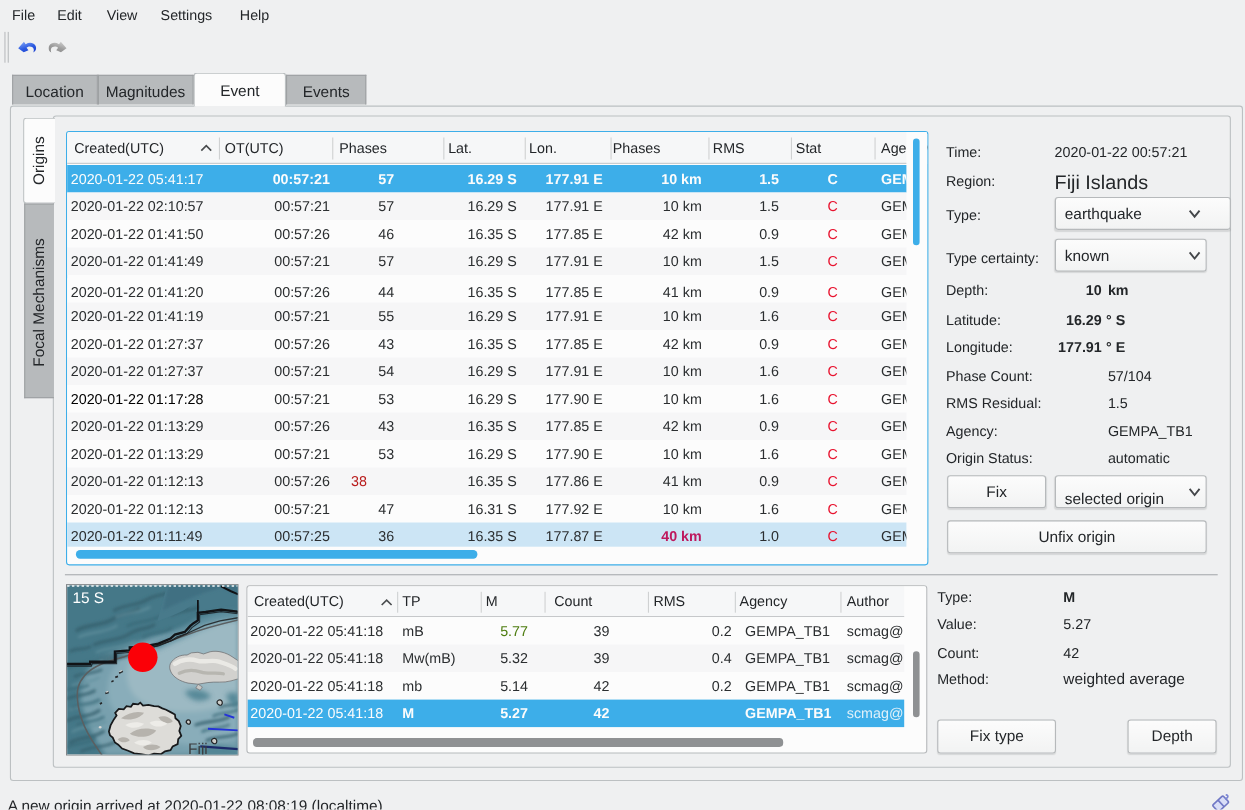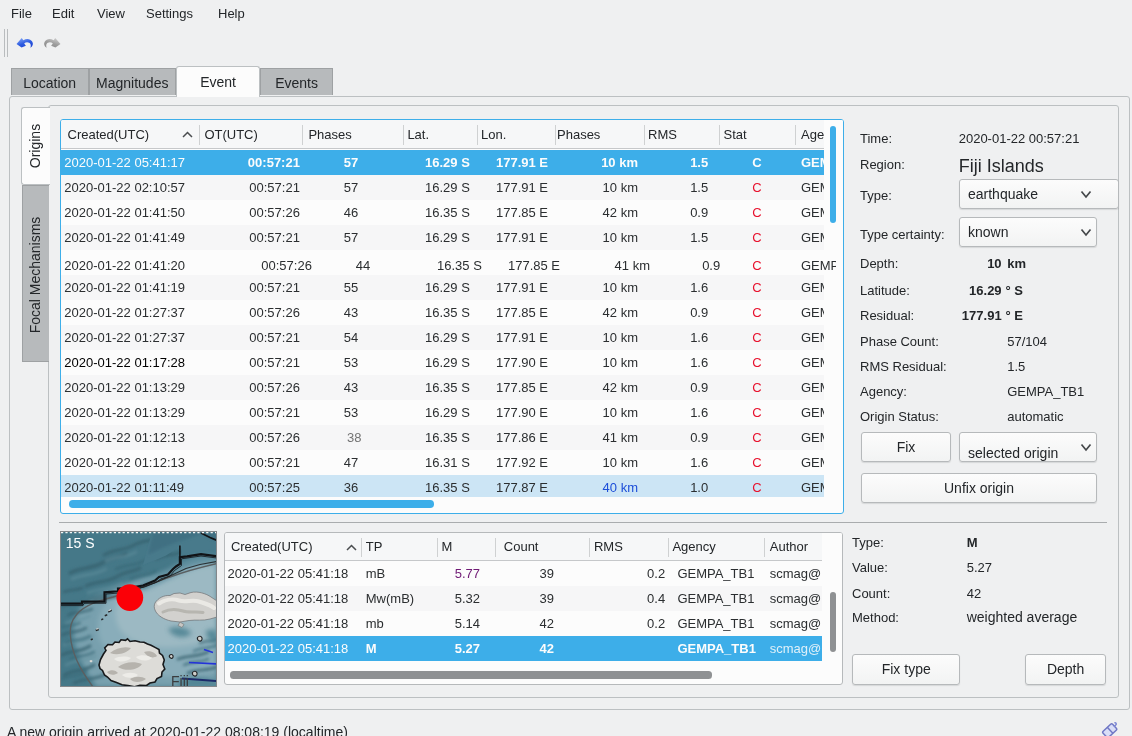--- a/index.html
+++ b/index.html
@@ -122,21 +122,21 @@
 <span class="cell" style="left:3.8px;top:0;height:25px;line-height:25px;color:#2b2e30;">2020-01-22 01:41:49</span>
 <span class="cell" style="right:523.6px;top:0;height:25px;line-height:25px;color:#2b2e30;">00:57:21</span>
 <span class="cell" style="right:465.2px;top:0;height:25px;line-height:25px;color:#2b2e30;">57</span>
 <span class="cell" style="right:353.7px;top:0;height:25px;line-height:25px;color:#2b2e30;">16.29 S</span>
 <span class="cell" style="right:275.5px;top:0;height:25px;line-height:25px;color:#2b2e30;">177.91 E</span>
 <span class="cell" style="right:185.5px;top:0;height:25px;line-height:25px;color:#2b2e30;">10 km</span>
 <span class="cell" style="right:115.29999999999995px;top:0;height:25px;line-height:25px;color:#2b2e30;">1.5</span>
 <span class="cell" style="left:690px;top:0;width:13px;text-align:center;height:25px;line-height:25px;color:#e8112d;">C</span>
 <span class="cell" style="left:740.5px;top:0;height:25px;line-height:25px;color:#2b2e30;">GEMPA_TB1</span>
 </div>
-<div class="row" style="left:0;top:133px;width:763.0px;height:25.0px;background:#fcfcfc;overflow:hidden;padding-left:12px;">
+<div class="row" style="left:0;top:133px;width:763.0px;height:25.0px;background:#fcfcfc;overflow:hidden;">
 <span class="cell" style="left:3.8px;top:0;height:25px;line-height:25px;color:#2b2e30;">2020-01-22 01:41:20</span>
 <span class="cell" style="right:523.6px;top:0;height:25px;line-height:25px;color:#2b2e30;">00:57:26</span>
 <span class="cell" style="right:465.2px;top:0;height:25px;line-height:25px;color:#2b2e30;">44</span>
 <span class="cell" style="right:353.7px;top:0;height:25px;line-height:25px;color:#2b2e30;">16.35 S</span>
 <span class="cell" style="right:275.5px;top:0;height:25px;line-height:25px;color:#2b2e30;">177.85 E</span>
 <span class="cell" style="right:185.5px;top:0;height:25px;line-height:25px;color:#2b2e30;">41 km</span>
 <span class="cell" style="right:115.29999999999995px;top:0;height:25px;line-height:25px;color:#2b2e30;">0.9</span>
 <span class="cell" style="left:690px;top:0;width:13px;text-align:center;height:25px;line-height:25px;color:#e8112d;">C</span>
 <span class="cell" style="left:740.5px;top:0;height:25px;line-height:25px;color:#2b2e30;">GEMPA_TB1</span>
 </div>
@@ -202,21 +202,21 @@
 <span class="cell" style="right:353.7px;top:0;height:25px;line-height:25px;color:#2b2e30;">16.29 S</span>
 <span class="cell" style="right:275.5px;top:0;height:25px;line-height:25px;color:#2b2e30;">177.90 E</span>
 <span class="cell" style="right:185.5px;top:0;height:25px;line-height:25px;color:#2b2e30;">10 km</span>
 <span class="cell" style="right:115.29999999999995px;top:0;height:25px;line-height:25px;color:#2b2e30;">1.6</span>
 <span class="cell" style="left:690px;top:0;width:13px;text-align:center;height:25px;line-height:25px;color:#e8112d;">C</span>
 <span class="cell" style="left:740.5px;top:0;height:25px;line-height:25px;color:#2b2e30;">GEMPA_TB1</span>
 </div>
 <div class="row" style="left:0;top:305.3px;width:763.0px;height:25.0px;background:#f6f6f7;overflow:hidden;">
 <span class="cell" style="left:3.8px;top:0;height:25px;line-height:25px;color:#2b2e30;">2020-01-22 01:12:13</span>
 <span class="cell" style="right:523.6px;top:0;height:25px;line-height:25px;color:#2b2e30;">00:57:26</span>
-<span class="cell" style="right:462px;top:0;height:25px;line-height:25px;color:#737373;">38</span>
+<span class="cell" style="right:490px;top:0;height:25px;line-height:25px;color:#b91c1c;">38</span>
 <span class="cell" style="right:353.7px;top:0;height:25px;line-height:25px;color:#2b2e30;">16.35 S</span>
 <span class="cell" style="right:275.5px;top:0;height:25px;line-height:25px;color:#2b2e30;">177.86 E</span>
 <span class="cell" style="right:185.5px;top:0;height:25px;line-height:25px;color:#2b2e30;">41 km</span>
 <span class="cell" style="right:115.29999999999995px;top:0;height:25px;line-height:25px;color:#2b2e30;">0.9</span>
 <span class="cell" style="left:690px;top:0;width:13px;text-align:center;height:25px;line-height:25px;color:#e8112d;">C</span>
 <span class="cell" style="left:740.5px;top:0;height:25px;line-height:25px;color:#2b2e30;">GEMPA_TB1</span>
 </div>
 <div class="row" style="left:0;top:330.3px;width:763.0px;height:25.0px;background:#fcfcfc;overflow:hidden;">
 <span class="cell" style="left:3.8px;top:0;height:25px;line-height:25px;color:#2b2e30;">2020-01-22 01:12:13</span>
 <span class="cell" style="right:523.6px;top:0;height:25px;line-height:25px;color:#2b2e30;">00:57:21</span>
@@ -227,41 +227,41 @@
 <span class="cell" style="right:115.29999999999995px;top:0;height:25px;line-height:25px;color:#2b2e30;">1.6</span>
 <span class="cell" style="left:690px;top:0;width:13px;text-align:center;height:25px;line-height:25px;color:#e8112d;">C</span>
 <span class="cell" style="left:740.5px;top:0;height:25px;line-height:25px;color:#2b2e30;">GEMPA_TB1</span>
 </div>
 <div class="row" style="left:0;top:355.3px;width:763.0px;height:22.2px;background:#cce5f5;overflow:hidden;">
 <span class="cell" style="left:3.8px;top:0;height:25px;line-height:25px;color:#2b2e30;">2020-01-22 01:11:49</span>
 <span class="cell" style="right:523.6px;top:0;height:25px;line-height:25px;color:#2b2e30;">00:57:25</span>
 <span class="cell" style="right:465.2px;top:0;height:25px;line-height:25px;color:#2b2e30;">36</span>
 <span class="cell" style="right:353.7px;top:0;height:25px;line-height:25px;color:#2b2e30;">16.35 S</span>
 <span class="cell" style="right:275.5px;top:0;height:25px;line-height:25px;color:#2b2e30;">177.87 E</span>
-<span class="cell" style="right:185.5px;top:0;height:25px;line-height:25px;color:#1d4ed8;">40 km</span>
+<span class="cell" style="right:185.5px;top:0;height:25px;line-height:25px;color:#be185d;font-weight:bold;">40 km</span>
 <span class="cell" style="right:115.29999999999995px;top:0;height:25px;line-height:25px;color:#2b2e30;">1.0</span>
 <span class="cell" style="left:690px;top:0;width:13px;text-align:center;height:25px;line-height:25px;color:#e8112d;">C</span>
 <span class="cell" style="left:740.5px;top:0;height:25px;line-height:25px;color:#2b2e30;">GEMPA_TB1</span>
 </div>
 <div class="cell" style="left:769.5px;top:6.5px;width:6px;height:96.5px;background:#3daee9;border-radius:3px;"></div>
 <div class="cell" style="left:8px;top:380.7px;width:365.5px;height:7.6px;background:#3daee9;border-radius:3.8px;"></div>
 </div>
 <div class="a" style="left:860px;top:130.5px;">Time:</div>
 <div class="a" style="left:958.7px;top:130.5px;">2020-01-22 00:57:21</div>
 <div class="a" style="left:860px;top:156.5px;">Region:</div>
 <div class="a" style="left:958.7px;top:155.5px;font-size:18px;">Fiji Islands</div>
 <div class="a" style="left:860px;top:188px;">Type:</div>
 <div class="a" style="left:860px;top:227px;">Type certainty:</div>
 <div class="a" style="left:860px;top:255.5px;">Depth:</div>
 <div class="a" style="right:130.39999999999998px;top:255.5px;font-weight:bold;">10</div>
 <div class="a" style="left:1007.2px;top:255.5px;font-weight:bold;">km</div>
 <div class="a" style="left:860px;top:283.3px;">Latitude:</div>
 <div class="a" style="right:130.39999999999998px;top:283.3px;font-weight:bold;">16.29</div>
 <div class="a" style="left:1005.5px;top:283.3px;font-weight:bold;">° S</div>
-<div class="a" style="left:860px;top:308.4px;">Residual:</div>
+<div class="a" style="left:860px;top:308.4px;">Longitude:</div>
 <div class="a" style="right:130.39999999999998px;top:308.4px;font-weight:bold;">177.91</div>
 <div class="a" style="left:1005.5px;top:308.4px;font-weight:bold;">° E</div>
 <div class="a" style="left:860px;top:333.5px;">Phase Count:</div>
 <div class="a" style="left:1007.2px;top:333.5px;">57/104</div>
 <div class="a" style="left:860px;top:358.6px;">RMS Residual:</div>
 <div class="a" style="left:1007.2px;top:358.6px;">1.5</div>
 <div class="a" style="left:860px;top:383.6px;">Agency:</div>
 <div class="a" style="left:1007.2px;top:383.6px;">GEMPA_TB1</div>
 <div class="a" style="left:860px;top:408.7px;">Origin Status:</div>
 <div class="a" style="left:1007.2px;top:408.7px;">automatic</div>
@@ -301,21 +301,21 @@
 <div class="hsep" style="left:136.1px;top:5px;height:19px;"></div>
 <div class="hsep" style="left:212.3px;top:5px;height:19px;"></div>
 <div class="hsep" style="left:270.7px;top:5px;height:19px;"></div>
 <div class="hsep" style="left:364.3px;top:5px;height:19px;"></div>
 <div class="hsep" style="left:443.3px;top:5px;height:19px;"></div>
 <div class="hsep" style="left:539.6px;top:5px;height:19px;"></div>
 <div class="cell" style="left:597.3px;top:0px;width:19.600000000000023px;height:128px;background:#fcfcfc;"></div>
 <div class="row" style="left:0;top:28.6px;width:597.3px;height:25px;background:#fcfcfc;overflow:hidden;">
 <span class="cell" style="left:2.9px;top:0;height:25px;line-height:25px;color:#2b2e30;">2020-01-22 05:41:18</span>
 <span class="cell" style="left:141.1px;top:0;height:25px;line-height:25px;color:#2b2e30;">mB</span>
-<span class="cell" style="right:341.99999999999994px;top:0;height:25px;line-height:25px;color:#701a75;">5.77</span>
+<span class="cell" style="right:341.99999999999994px;top:0;height:25px;line-height:25px;color:#4d7c0f;">5.77</span>
 <span class="cell" style="right:267.99999999999994px;top:0;height:25px;line-height:25px;color:#2b2e30;">39</span>
 <span class="cell" style="right:156.79999999999995px;top:0;height:25px;line-height:25px;color:#2b2e30;">0.2</span>
 <span class="cell" style="left:452.7px;top:0;height:25px;line-height:25px;color:#2b2e30;">GEMPA_TB1</span>
 <span class="cell" style="left:545.1px;top:0;height:25px;line-height:25px;color:#2b2e30;">scmag@</span>
 </div>
 <div class="row" style="left:0;top:53.6px;width:597.3px;height:25px;background:#f6f6f7;overflow:hidden;">
 <span class="cell" style="left:2.9px;top:0;height:25px;line-height:25px;color:#2b2e30;">2020-01-22 05:41:18</span>
 <span class="cell" style="left:141.1px;top:0;height:25px;line-height:25px;color:#2b2e30;">Mw(mB)</span>
 <span class="cell" style="right:341.99999999999994px;top:0;height:25px;line-height:25px;color:#2b2e30;">5.32</span>
 <span class="cell" style="right:267.99999999999994px;top:0;height:25px;line-height:25px;color:#2b2e30;">39</span>

